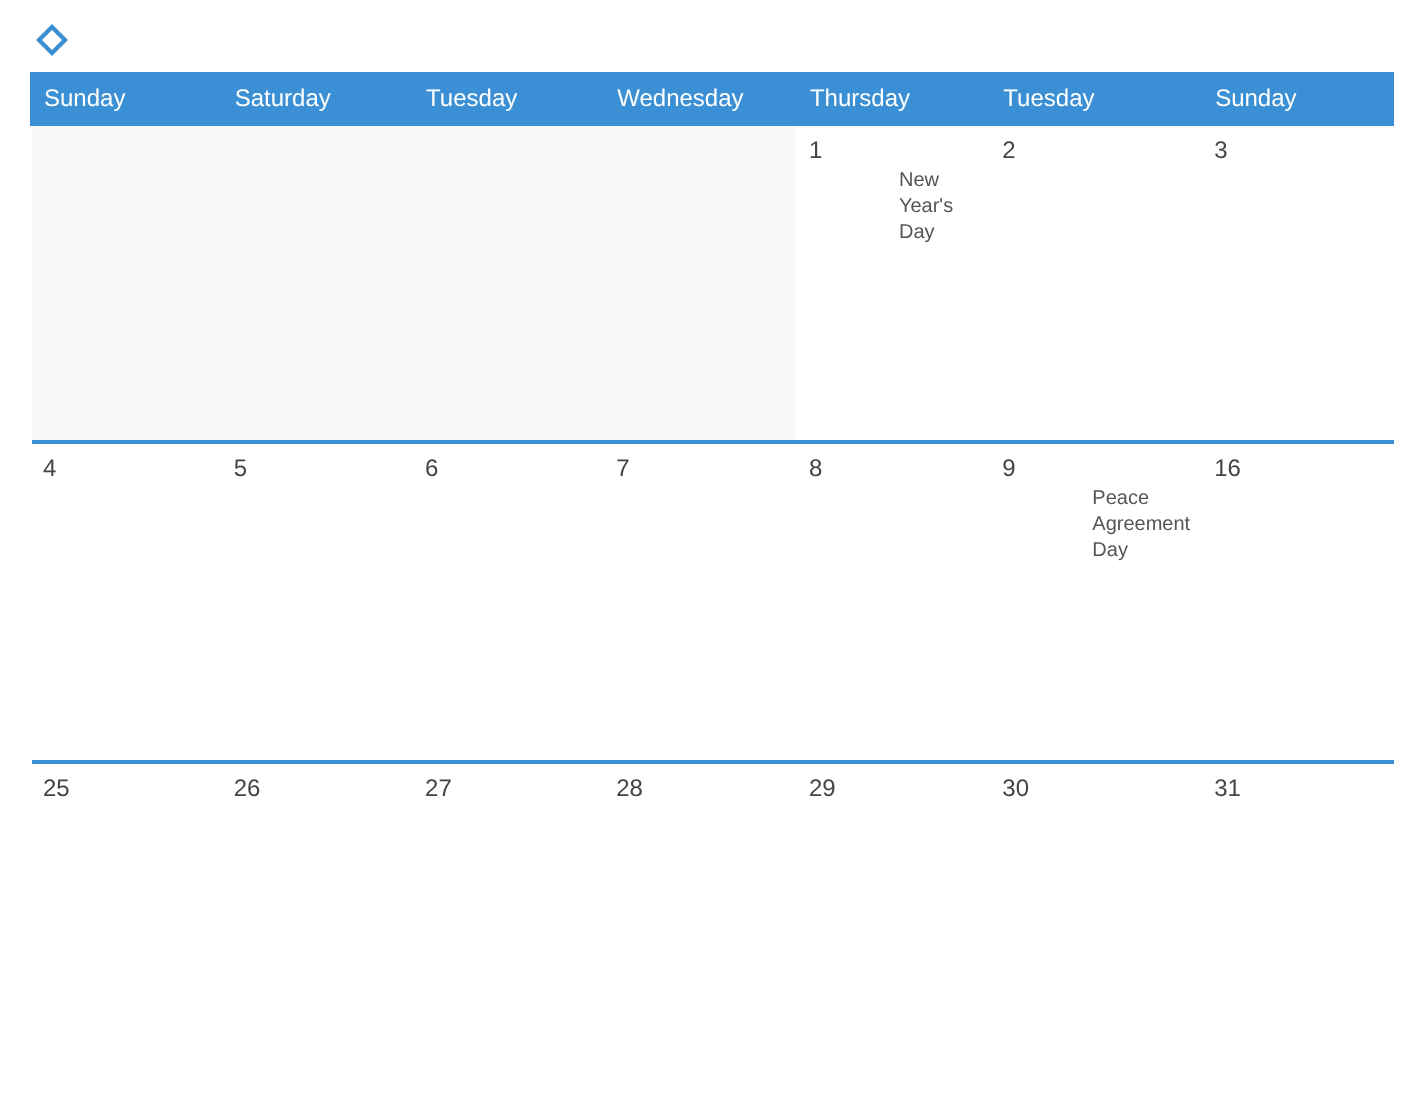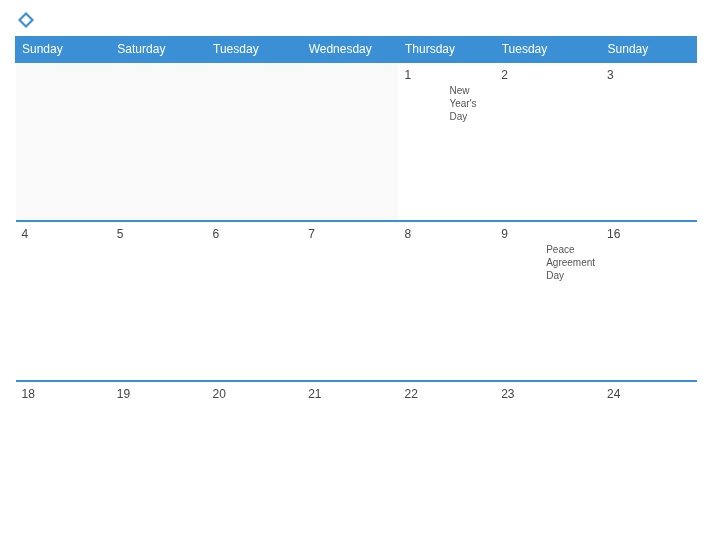--- a/index.html
+++ b/index.html
@@ -174,36 +174,36 @@
           <td>
             <span class="day-number">9</span>
             <span class="holiday-label">Peace Agreement Day</span>
           </td>
           <td>
             <span class="day-number">16</span>
           </td>
         </tr>
         <tr>
           <td>
-            <span class="day-number">18</span>
-          </td>
-          <td>
-            <span class="day-number">19</span>
-          </td>
-          <td>
-            <span class="day-number">20</span>
-          </td>
-          <td>
-            <span class="day-number">21</span>
-          </td>
-          <td>
-            <span class="day-number">22</span>
-          </td>
-          <td>
-            <span class="day-number">23</span>
-          </td>
-          <td>
-            <span class="day-number">24</span>
+            <span class="day-number">25</span>
+          </td>
+          <td>
+            <span class="day-number">26</span>
+          </td>
+          <td>
+            <span class="day-number">27</span>
+          </td>
+          <td>
+            <span class="day-number">28</span>
+          </td>
+          <td>
+            <span class="day-number">29</span>
+          </td>
+          <td>
+            <span class="day-number">30</span>
+          </td>
+          <td>
+            <span class="day-number">31</span>
           </td>
         </tr>
       </tbody>
   </table>
 </div>
 
 </body></html>

